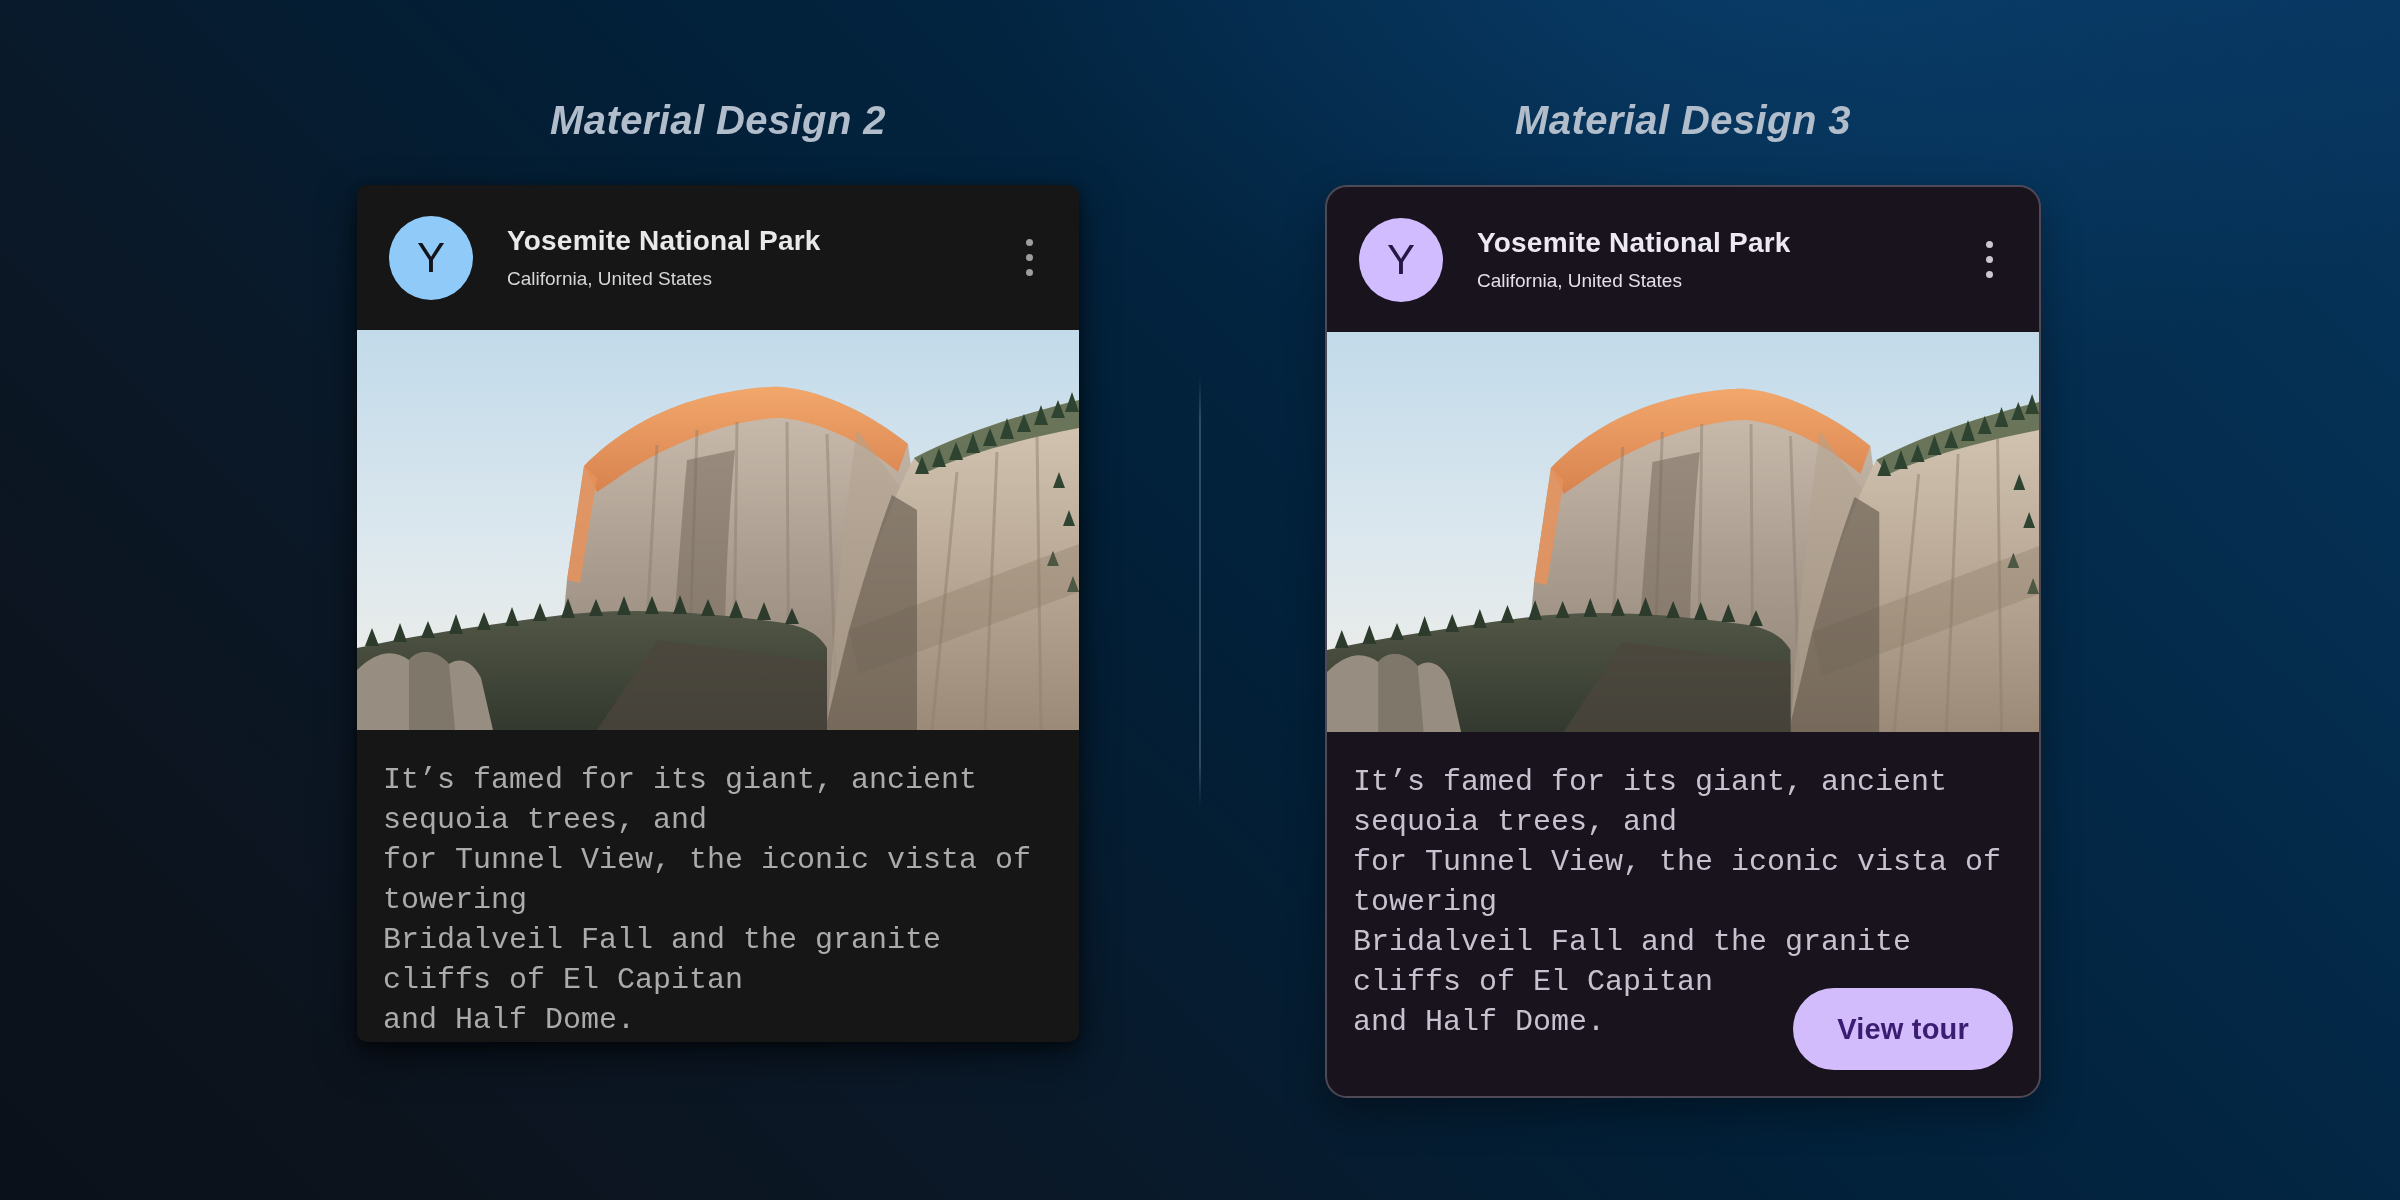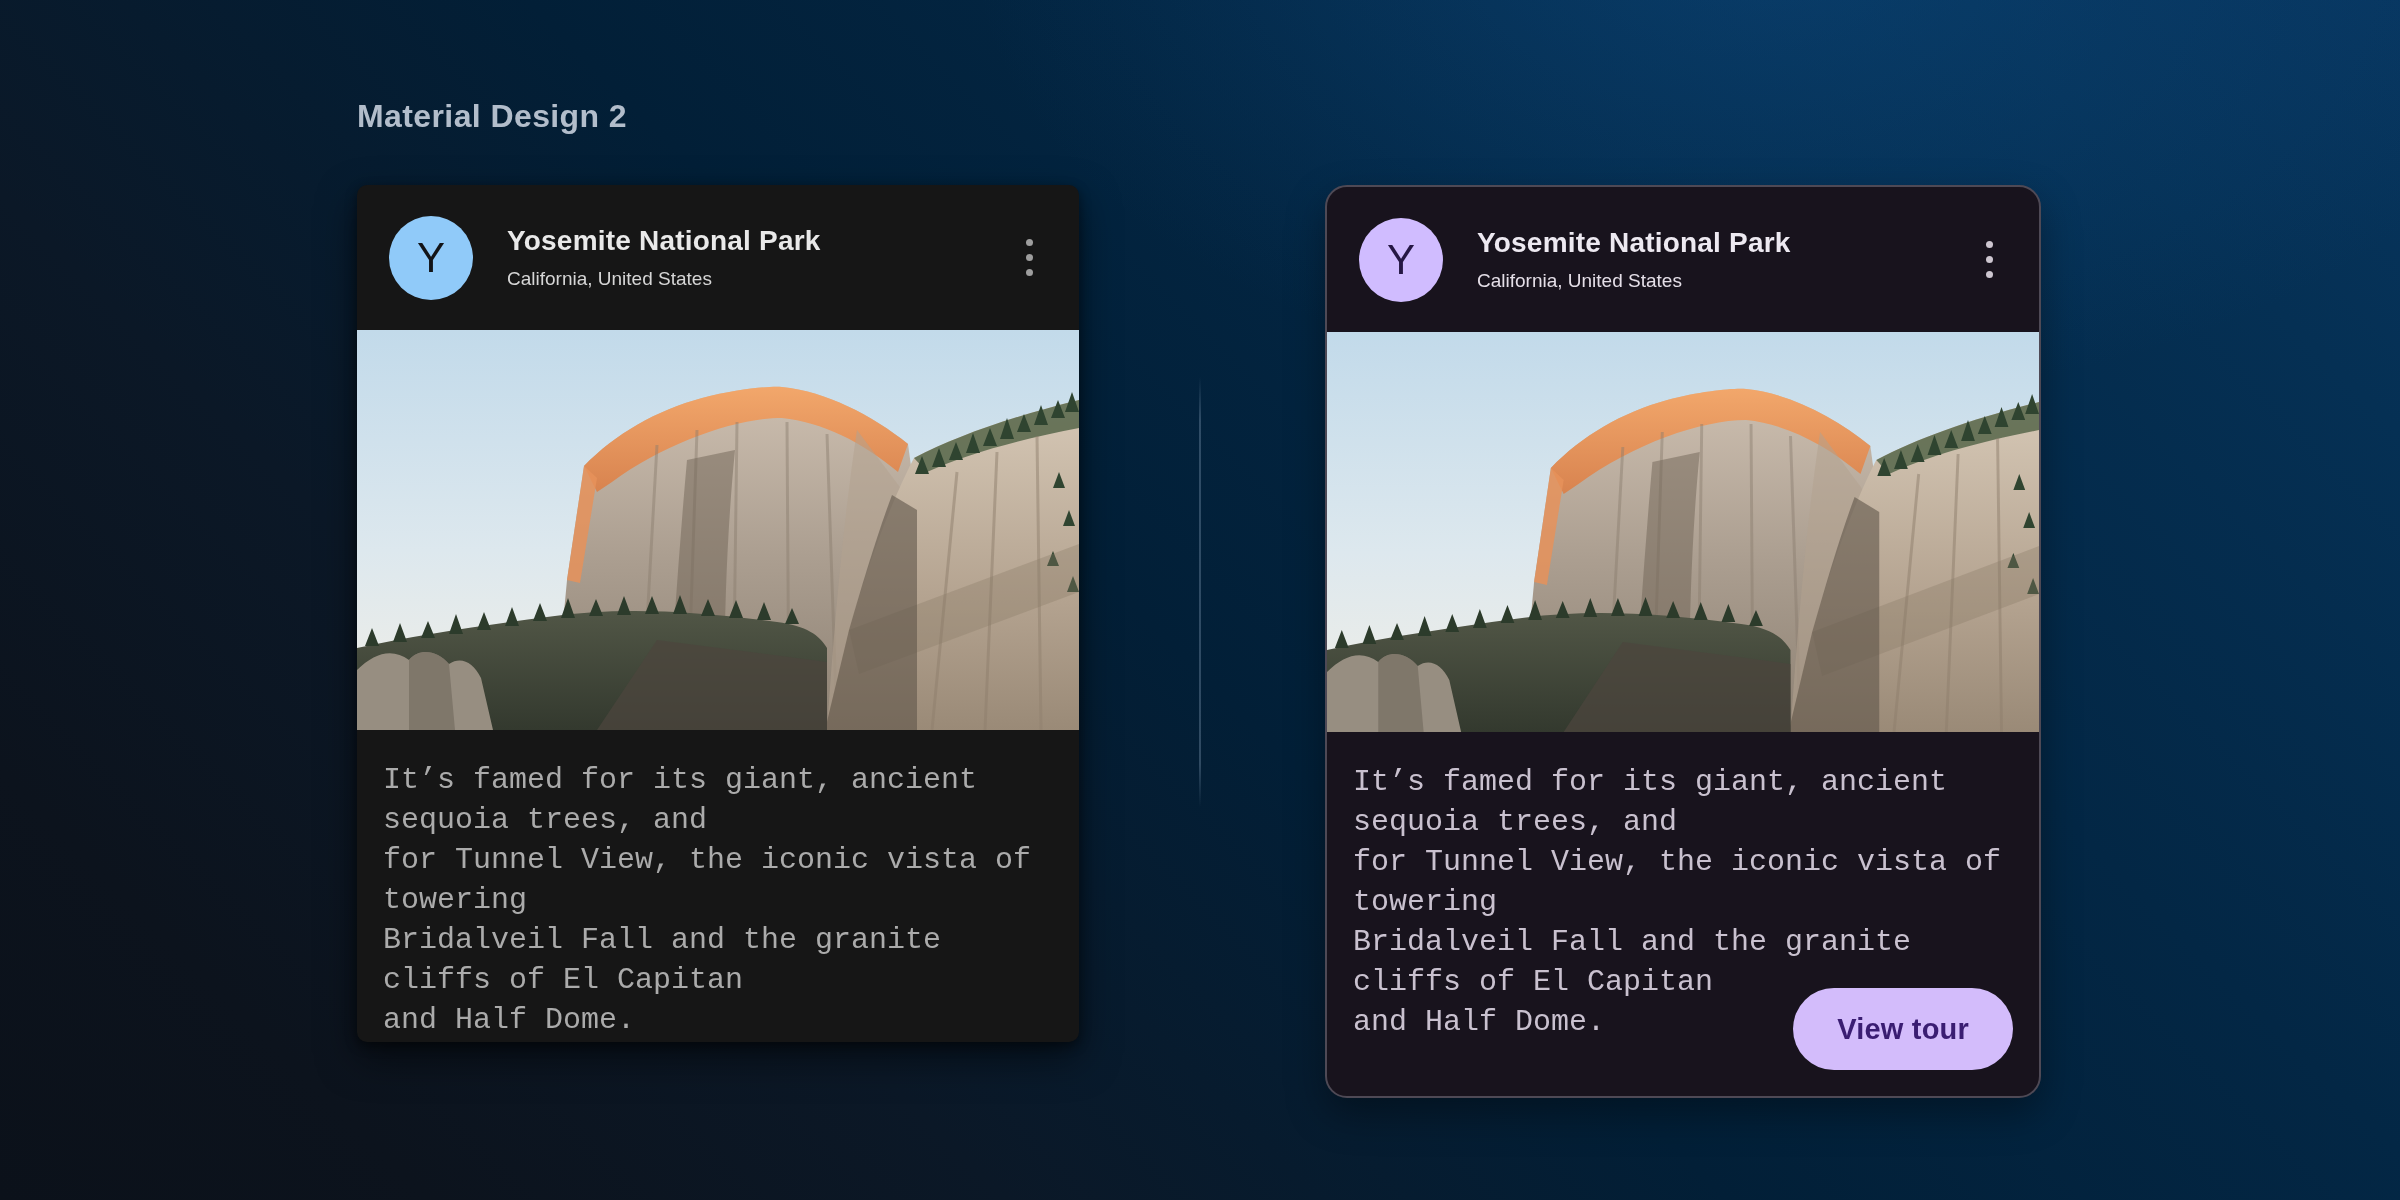--- a/index.html
+++ b/index.html
@@ -8,22 +8,22 @@
     font-family:"Liberation Sans","DejaVu Sans",sans-serif;
     -webkit-font-smoothing:antialiased;
   }
   .stage{
     position:relative;width:2400px;height:1200px;overflow:hidden;
     background:
       radial-gradient(1300px 750px at 74% -5%, rgba(16,84,146,0.38), rgba(16,84,146,0) 62%),
       linear-gradient(225deg,#07355e 0%,#053054 12%,#032745 32%,#021f37 52%,#0b1827 72%,#0c131d 88%,#0b111a 100%);
   }
   .section-label{
-    position:absolute;top:98px;text-align:left;
-    font-size:32px;font-weight:700;letter-spacing:.4px;color:#b2bdcb;
+    position:absolute;top:98px;text-align:center;
+    font-size:40px;font-weight:700;letter-spacing:.4px;color:#b2bdcb;font-style:italic;
   }
   .label-md2{left:357px;width:722px;}
   .label-md3{left:1325px;width:716px;}
 
   .card{position:absolute;top:185px;overflow:hidden;box-sizing:border-box;}
   .card-md2{
     left:357px;width:722px;height:857px;background:#161616;border-radius:10px;
     box-shadow:0 16px 38px rgba(0,0,0,.5),0 4px 12px rgba(0,0,0,.45);
   }
   .card-md3{
@@ -145,20 +145,21 @@
 
       <path d="M0,400 L0,340 C18,322 36,318 52,330 C62,318 80,320 92,334 C104,326 116,332 124,348 L136,400 Z" fill="#978e81"></path>
       <path d="M52,330 C62,318 80,320 92,334 L98,400 L52,400 Z" fill="#6f675b" opacity=".6"></path>
     </symbol>
   </defs>
 </svg>
 
 <div class="stage">
 
   <div class="section-label label-md2">Material Design 2</div>
+  <div class="section-label label-md3">Material Design 3</div>
 
   <div class="divider"></div>
 
   <div class="card card-md2">
     <div class="card-header">
       <div class="avatar">
         <span>Y</span>
       </div>
       <div class="header-text">
         <div class="card-title">Yosemite National Park</div>

